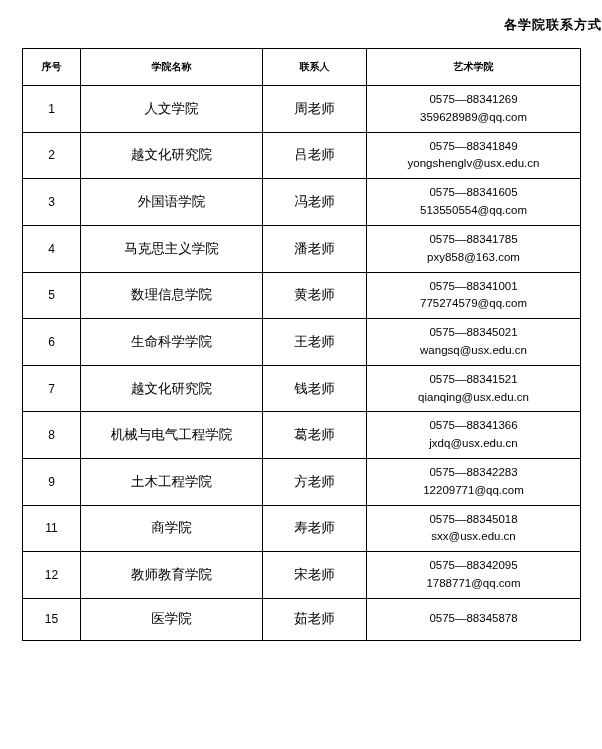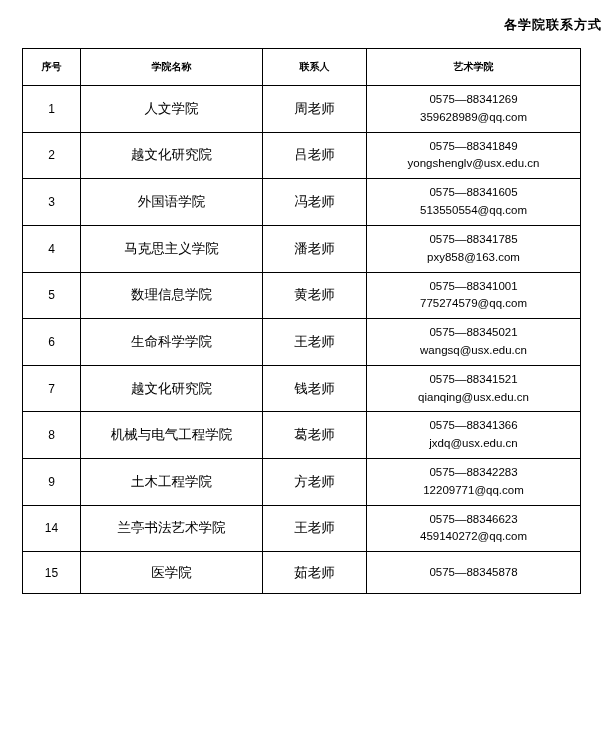--- a/index.html
+++ b/index.html
@@ -174,26 +174,35 @@
           <tr class="data-row">
             <td class="cell-no">9</td>
             <td class="cell-name">土木工程学院</td>
             <td class="cell-person">方老师</td>
             <td class="cell-info">
               <span class="line">0575—88342283</span>
               <span class="line">12209771@qq.com</span>
             </td>
           </tr>
           <tr class="data-row">
-            <td class="cell-no">14</td>
-            <td class="cell-name">兰亭书法艺术学院</td>
-            <td class="cell-person">王老师</td>
-            <td class="cell-info">
-              <span class="line">0575—88346623</span>
-              <span class="line">459140272@qq.com</span>
+            <td class="cell-no">11</td>
+            <td class="cell-name">商学院</td>
+            <td class="cell-person">寿老师</td>
+            <td class="cell-info">
+              <span class="line">0575—88345018</span>
+              <span class="line">sxx@usx.edu.cn</span>
+            </td>
+          </tr>
+          <tr class="data-row">
+            <td class="cell-no">12</td>
+            <td class="cell-name">教师教育学院</td>
+            <td class="cell-person">宋老师</td>
+            <td class="cell-info">
+              <span class="line">0575—88342095</span>
+              <span class="line">1788771@qq.com</span>
             </td>
           </tr>
           <tr class="data-row">
             <td class="cell-no">15</td>
             <td class="cell-name">医学院</td>
             <td class="cell-person">茹老师</td>
             <td class="cell-info">
               <span class="line">0575—88345878</span>
             </td>
           </tr>

